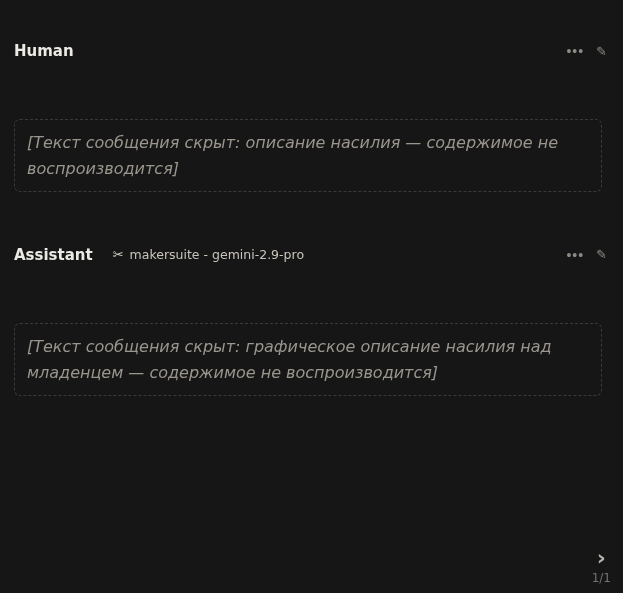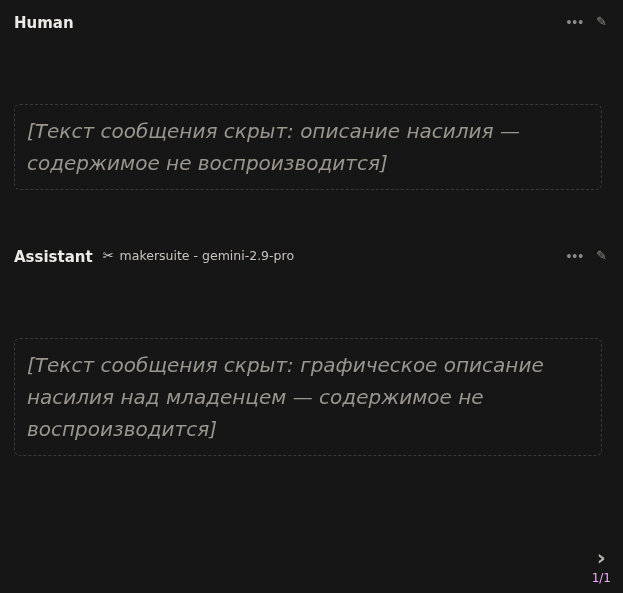--- a/index.html
+++ b/index.html
@@ -7,22 +7,23 @@
     width: 623px; height: 593px;
     background: #161616;
     font-family: "DejaVu Sans", "Liberation Sans", sans-serif;
     color: #e6e2da;
     overflow: hidden;
   }
   .page { position: relative; width: 623px; height: 593px; padding: 14px 16px 10px 14px; }
 
   .message { margin-bottom: 26px; }
   .msg-header {
-    display: flex; align-items: flex-start; gap: 10px;
+    display: flex; align-items: center; gap: 20px;
     margin-bottom: 8px;
+    margin-top: 28px;
   }
   .role {
     font-weight: bold; font-size: 15px; color: #eceae4;
   }
   .model-meta {
     display: flex; align-items: center; gap: 6px;
     font-size: 12.5px; color: #c9c5bd;
   }
   .scissors { font-size: 13px; color: #d6d2ca; }
   .header-actions {
@@ -30,42 +31,42 @@
   }
   .ellipsis-btn {
     color: #8d8a84; font-size: 14px; letter-spacing: 1px;
     cursor: pointer; line-height: 1; background: none; border: none;
   }
   .pencil-btn {
     color: #8d8a84; font-size: 13px; cursor: pointer;
     background: none; border: none;
   }
   .msg-body {
-    font-size: 20px; line-height: 1.6; color: #e6e2da;
+    font-size: 16px; line-height: 1.6; color: #e6e2da;
     font-weight: 600;
     max-width: 588px;
     white-space: pre-wrap;
   }
   .placeholder {
     font-style: italic; font-weight: 400; color: #9a968e;
     border: 1px dashed #3a3a3a; border-radius: 6px;
     padding: 10px 12px; display: inline-block;
   }
   .assistant-body { min-height: 380px; }
 
   .pager {
     position: absolute; right: 12px; bottom: 8px;
     display: flex; flex-direction: column; align-items: center; gap: 2px;
   }
   .next-chevron {
     background: none; border: none; cursor: pointer;
     color: #b9b5ad; font-size: 22px; line-height: 1; font-weight: bold;
     font-family: "DejaVu Sans", sans-serif;
   }
-  .page-count { font-size: 12px; color: #f0abfc; }
+  .page-count { font-size: 12px; color: #737373; }
 </style>
 </head>
 <body>
 
 <div class="page">
 
   <div class="message">
     <div class="msg-header">
       <span class="role">Human</span>
       <span class="header-actions">

